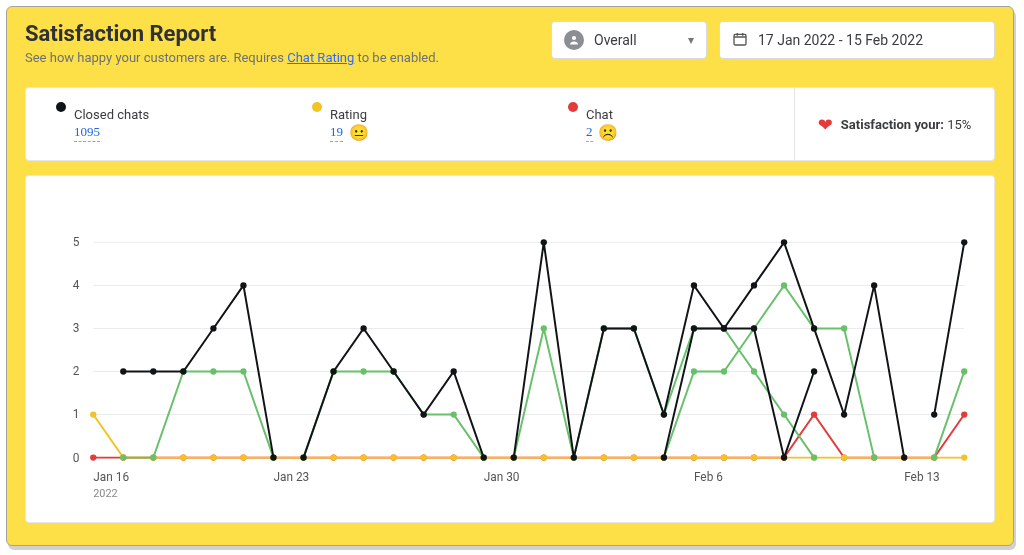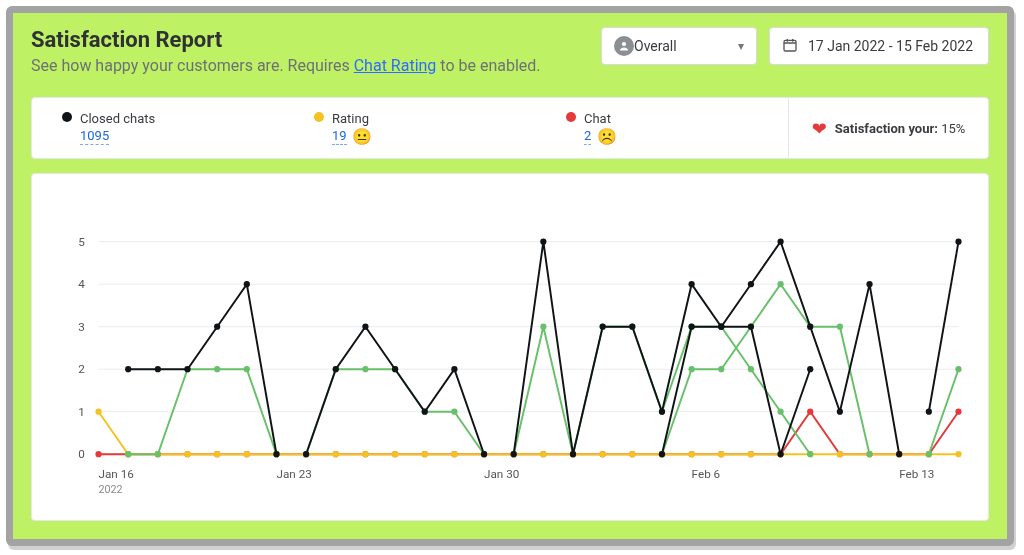--- a/index.html
+++ b/index.html
@@ -5,42 +5,42 @@
   * { box-sizing: border-box; margin: 0; padding: 0; }
   body {
     font-family: -apple-system, BlinkMacSystemFont, "Segoe UI", Roboto, Helvetica, Arial, sans-serif;
     background: #fff;
     color: #333;
     width: 1024px;
     height: 555px;
     overflow: hidden;
   }
   .page {
-    background: #bef264;
-    border: 7px solid #a3a3a3;
+    background: #fde047;
+    border: 1px solid #a3a3a3;
     border-radius: 6px;
     margin: 6px;
     padding: 14px 18px 12px 18px;
     width: 1008px;
     height: 540px;
     box-shadow: 2px 4px 0 rgba(0,0,0,0.18);
     position: relative;
   }
   .header-row {
     display: flex;
     justify-content: space-between;
     align-items: flex-start;
   }
   .title {
     font-size: 22px;
     font-weight: 700;
     color: #2f3135;
   }
   .subtitle {
-    font-size: 16px;
+    font-size: 13px;
     color: #6d7176;
     margin-top: 4px;
   }
   .subtitle a {
     color: #2d6cff;
     text-decoration: underline;
   }
   .controls {
     display: flex;
     gap: 12px;
@@ -51,37 +51,37 @@
     border-radius: 4px;
     height: 38px;
     display: flex;
     align-items: center;
     padding: 0 12px;
     font-size: 14px;
     color: #3a3c40;
     gap: 10px;
   }
   .select { width: 156px; justify-content: space-between; }
-  .select-left { display:flex; align-items:center; }
-  .date-range { width: 220px; gap: 10px; }
+  .select-left { display:flex; align-items:center; gap:10px; }
+  .date-range { width: 276px; gap: 10px; }
   .avatar-circle {
     width: 20px; height: 20px; border-radius: 50%;
     background: #8b8e93; display:flex; align-items:center; justify-content:center;
   }
   .chev { color:#777; font-size:12px; }
   .cal { color:#555; }
 
   .summary {
     margin-top: 22px;
     background: #fff;
     border: 1px solid #e5e6e9;
     border-radius: 4px;
     display: flex;
     align-items: stretch;
-    height: 62px;
+    height: 74px;
   }
   .summary-item {
     flex: 1;
     display: flex;
     flex-direction: column;
     justify-content: center;
     padding: 8px 18px 8px 48px;
     position: relative;
   }
   .bullet {
@@ -89,20 +89,21 @@
     left: 30px;
     top: 14px;
     width: 10px; height: 10px; border-radius: 50%;
   }
   .s-label { font-size: 13px; color: #3a3c40; }
   .s-value { font-size: 13px; margin-top: 2px; display:flex; align-items:center; gap:6px; }
   .dashed-link {
     color: #1d66e5;
     border-bottom: 1px dashed #7aa7f0;
     padding-bottom: 1px;
+    font-family: Liberation Serif, serif;
   }
   .emoji { font-size: 16px; line-height: 1; }
   .sat-box {
     flex: 0 0 200px;
     border-left: 1px solid #e5e6e9;
     display:flex; align-items:center; justify-content:center;
     gap: 8px;
     font-size: 13px;
     color: #3a3c40;
   }

